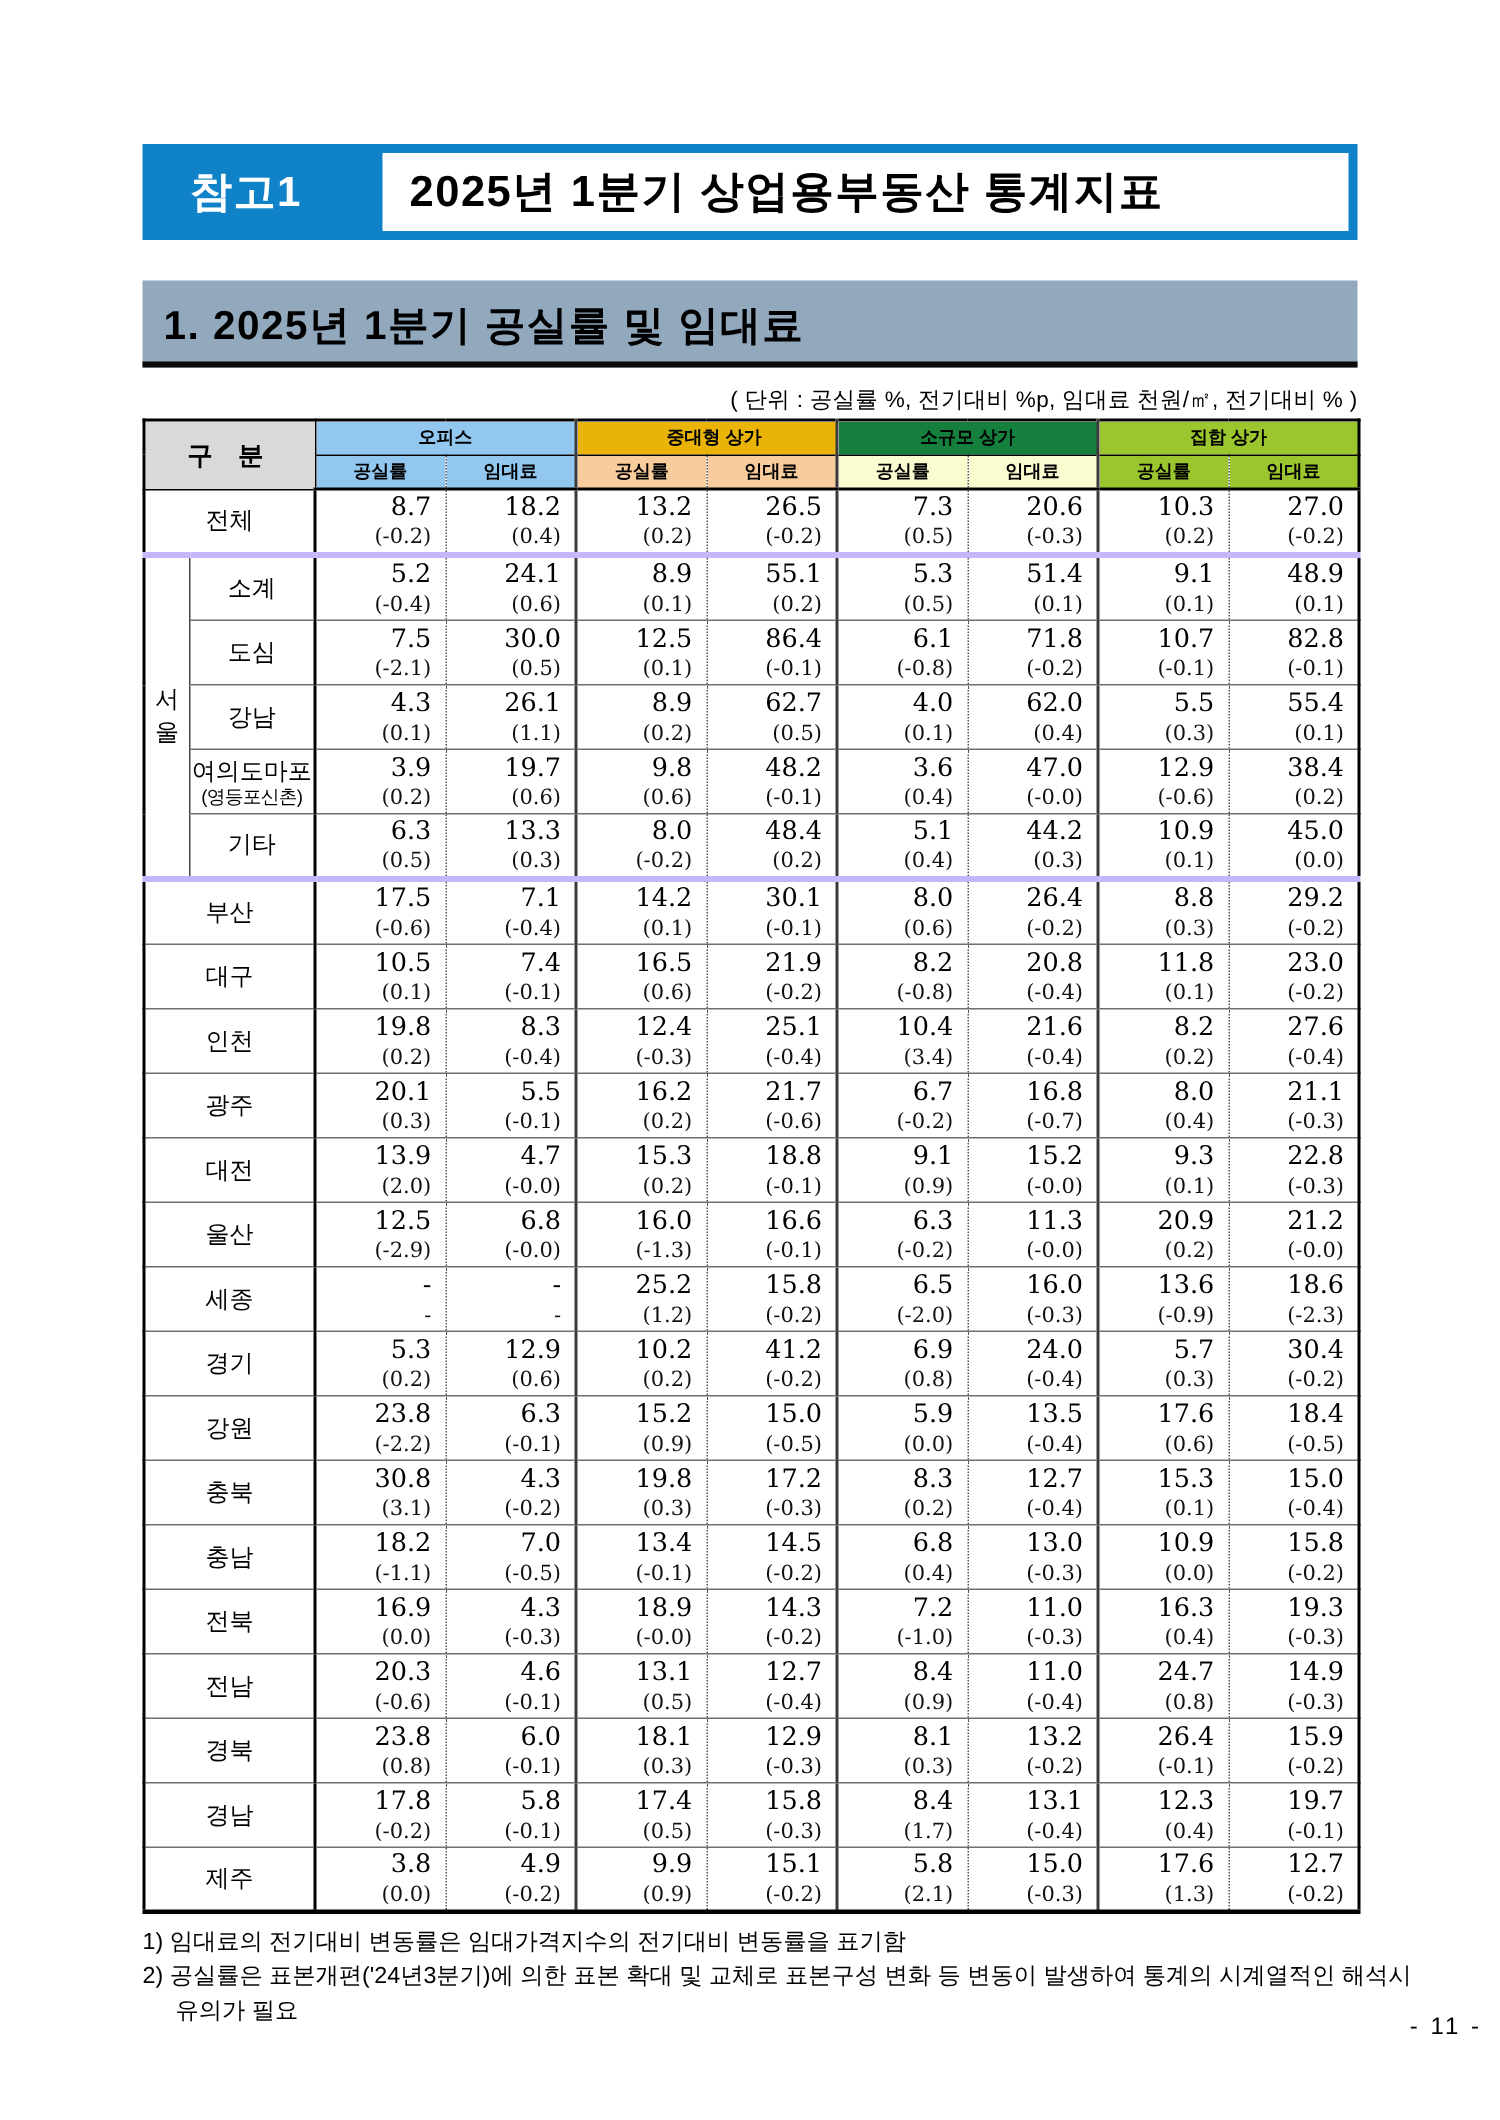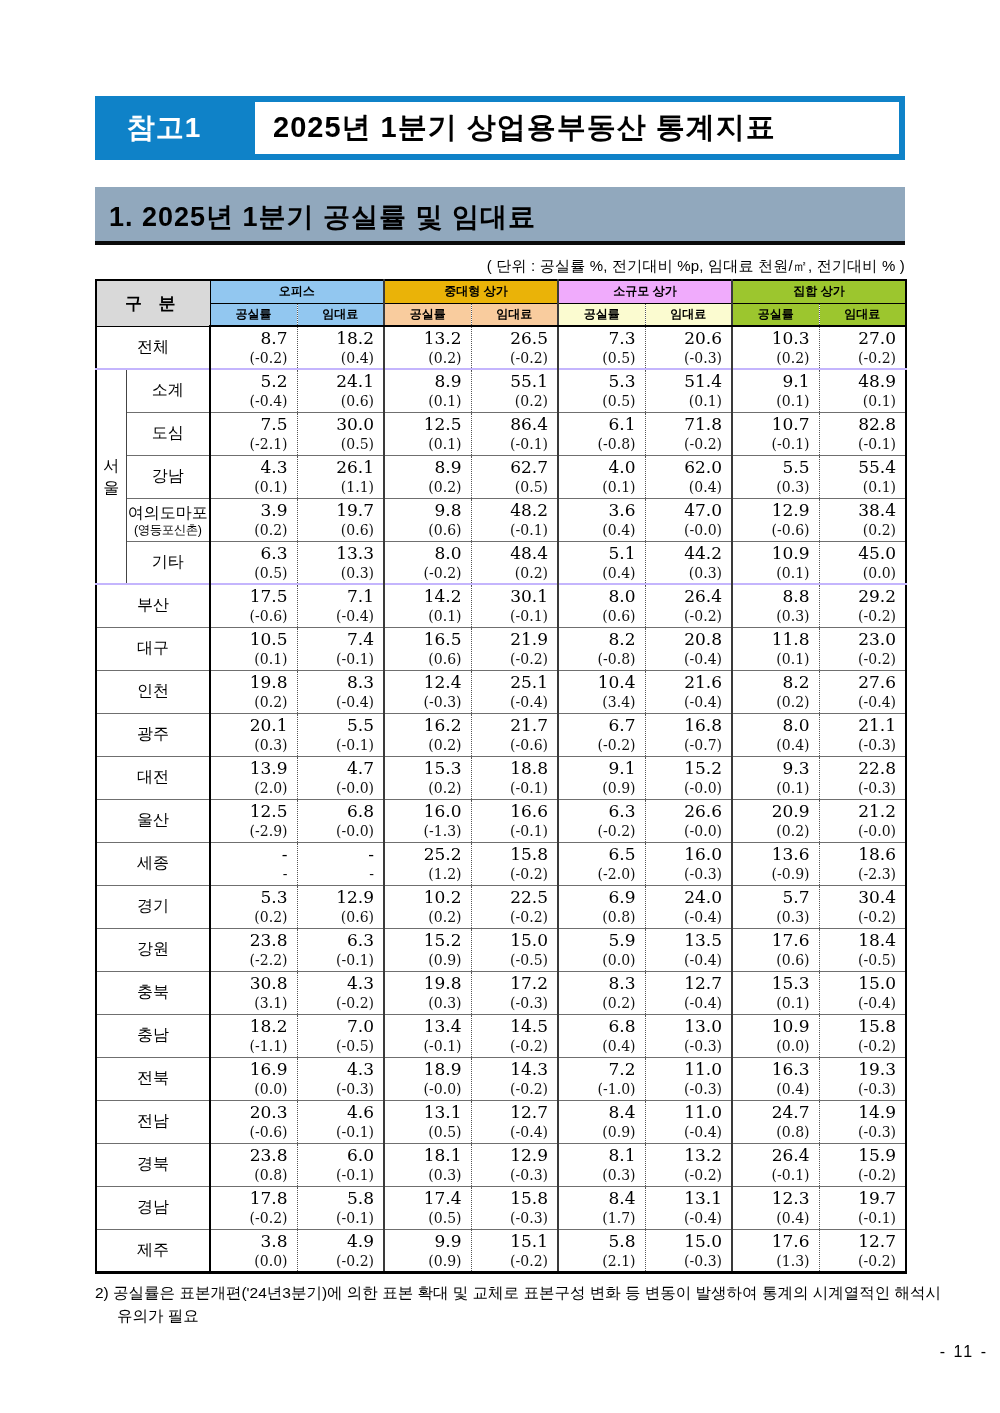--- a/index.html
+++ b/index.html
@@ -20,21 +20,21 @@
   table{border-collapse:collapse;table-layout:fixed;width:810px;border:2px solid #000;border-bottom:3px solid #000;}
   th,td{box-sizing:border-box;overflow:hidden;}
   thead th{font-size:12px;font-weight:bold;text-align:center;padding:1px 0;height:23px;border-bottom:1px solid #000;}
   thead tr.sub th{border-bottom:2px solid #000;}
   th.corner{background:#d9d9d9;border-right:1px solid #000;font-size:17px;letter-spacing:6px;}
   th.gs{border-left:2px solid #3a3a3a;}
   th.gd{border-left:1px dotted #555;}
 
   tbody tr{height:43px;}
   tbody td{border-top:1px solid #6f6f6f;vertical-align:middle;}
-  tbody tr.sep td{border-top:2px solid #c4b5fd;}
+  tbody tr.sep td{border-top:4px solid #c4b5fd;}
   td.region{text-align:center;font-size:16px;font-weight:500;}
   td.vlabel{text-align:center;font-size:16px;font-weight:500;line-height:22px;}
   td.sublabel{text-align:center;font-size:16px;font-weight:500;border-left:1px solid #444;}
   td.sublabel .line2{display:block;font-size:12.5px;letter-spacing:-0.5px;white-space:nowrap;line-height:13px;}
   td.num{text-align:right;padding-right:9px;font-family:"DejaVu Serif","Liberation Serif",serif;}
   td.num .main{font-size:17px;line-height:21px;}
   td.num .chg{font-size:14px;line-height:18px;color:#111;}
   td.c0{border-left:2px solid #000;}
   td.cg{border-left:2px solid #3a3a3a;}
   td.cd{border-left:1px dotted #555;}
@@ -70,21 +70,21 @@
       <col style="width:87px">
         <col style="width:87px">
       <col style="width:87px">
         <col style="width:87px">
     </colgroup>
     <thead>
         <tr>
           <th class="corner" rowspan="2" colspan="2">구 분</th>
           <th colspan="2" style="background: rgb(146, 199, 240);">오피스</th>
           <th colspan="2" class="gs" style="background: #eab308; padding-left: 10px;">중대형 상가</th>
-          <th colspan="2" class="gs" style="background: #f0abfc;">소규모 상가</th>
+          <th colspan="2" class="gs" style="background: #15803d;">소규모 상가</th>
           <th colspan="2" class="gs" style="background: rgb(156, 198, 46);">집합 상가</th>
         </tr>
         <tr class="sub">
           <th class="" style="background: rgb(146, 199, 240);">공실률</th>
           <th class="gd" style="background: rgb(146, 199, 240);">임대료</th>
           <th class="gs" style="background: rgb(249, 204, 158);">공실률</th>
           <th class="gd" style="background: rgb(249, 204, 158);">임대료</th>
           <th class="gs" style="background: rgb(251, 251, 208);">공실률</th>
           <th class="gd" style="background: rgb(251, 251, 208);">임대료</th>
           <th class="gs" style="background: rgb(156, 198, 46);">공실률</th>
@@ -494,21 +494,21 @@
           </td>
           <td class="num cd">
             <div class="main">16.6</div>
             <div class="chg">(-0.1)</div>
           </td>
           <td class="num cg">
             <div class="main">6.3</div>
             <div class="chg">(-0.2)</div>
           </td>
           <td class="num cd">
-            <div class="main">26.6</div>
+            <div class="main">11.3</div>
             <div class="chg">(-0.0)</div>
           </td>
           <td class="num cg">
             <div class="main">20.9</div>
             <div class="chg">(0.2)</div>
           </td>
           <td class="num cd">
             <div class="main">21.2</div>
             <div class="chg">(-0.0)</div>
           </td>
@@ -556,21 +556,21 @@
           </td>
           <td class="num cd">
             <div class="main">12.9</div>
             <div class="chg">(0.6)</div>
           </td>
           <td class="num cg">
             <div class="main">10.2</div>
             <div class="chg">(0.2)</div>
           </td>
           <td class="num cd">
-            <div class="main">22.5</div>
+            <div class="main">41.2</div>
             <div class="chg">(-0.2)</div>
           </td>
           <td class="num cg">
             <div class="main">6.9</div>
             <div class="chg">(0.8)</div>
           </td>
           <td class="num cd">
             <div class="main">24.0</div>
             <div class="chg">(-0.4)</div>
           </td>
@@ -860,17 +860,18 @@
           </td>
           <td class="num cd">
             <div class="main">12.7</div>
             <div class="chg">(-0.2)</div>
           </td>
         </tr>
       </tbody>
   </table>
 
   <div class="footnotes">
+    <div class="footnote">1) 임대료의 전기대비 변동률은 임대가격지수의 전기대비 변동률을 표기함</div>
     <div class="footnote">2) 공실률은 표본개편('24년3분기)에 의한 표본 확대 및 교체로 표본구성 변화 등 변동이 발생하여 통계의 시계열적인 해석시 유의가 필요</div>
   </div>
 
   <div class="page-number">- 11 -</div>
 </div>
 
 </body></html>

